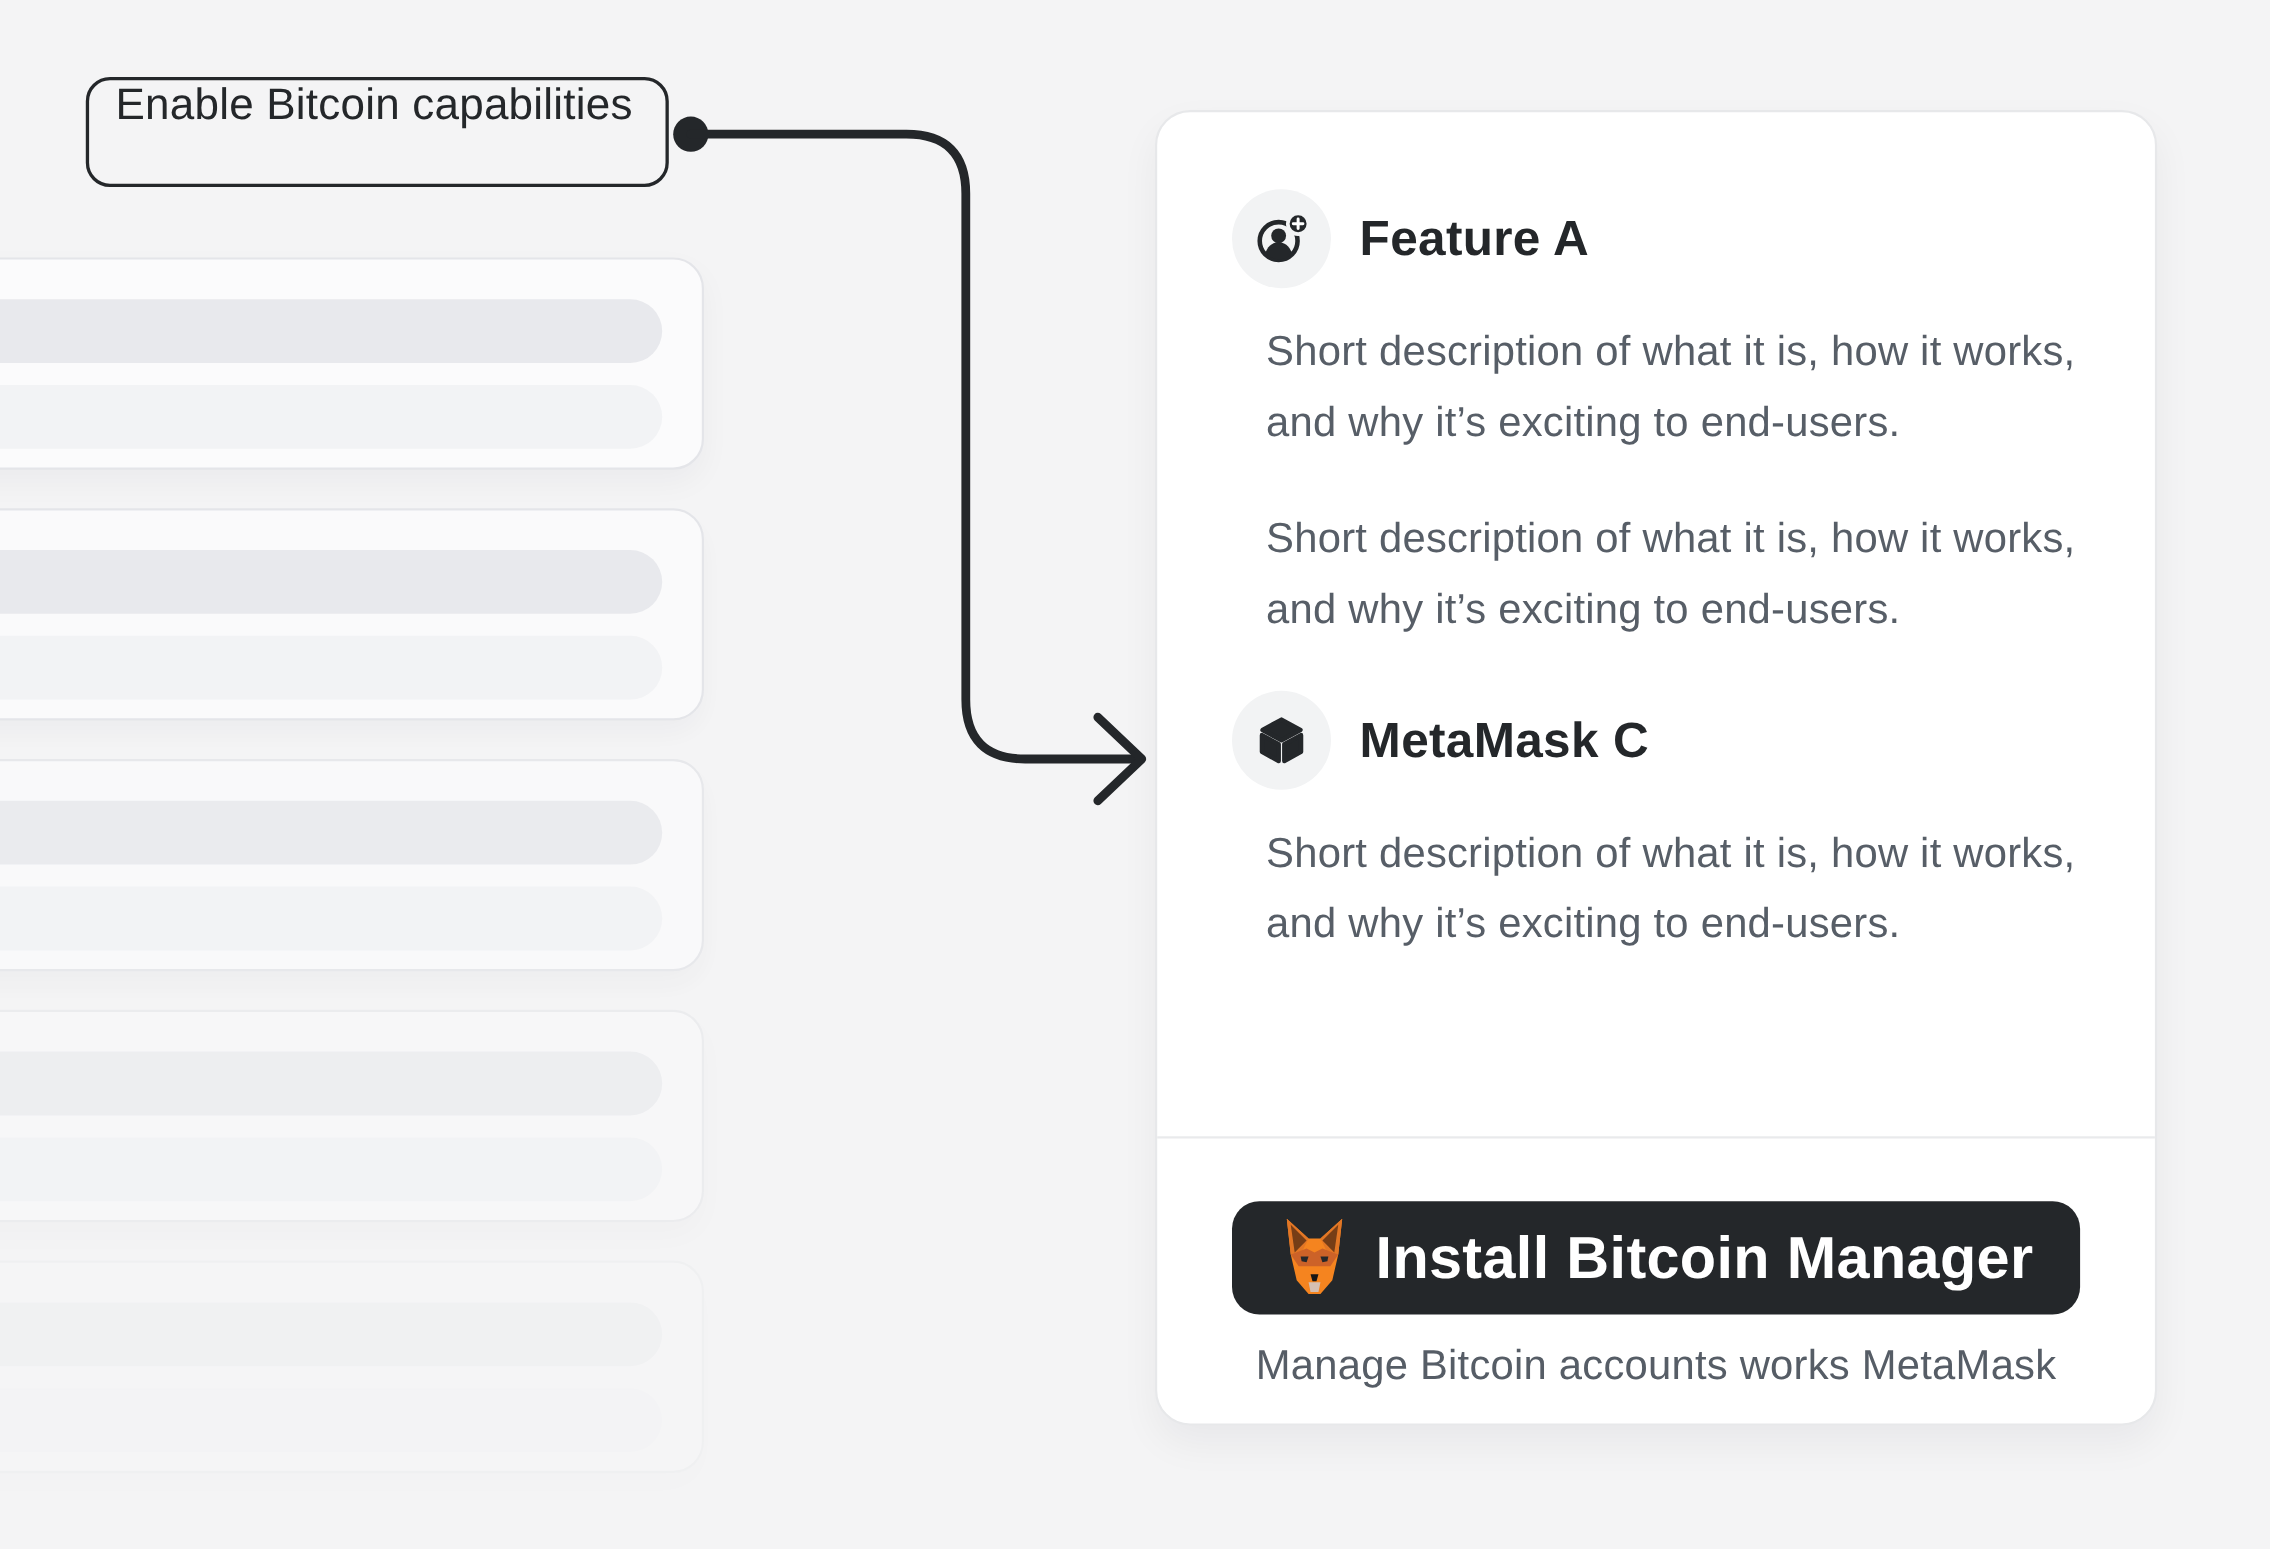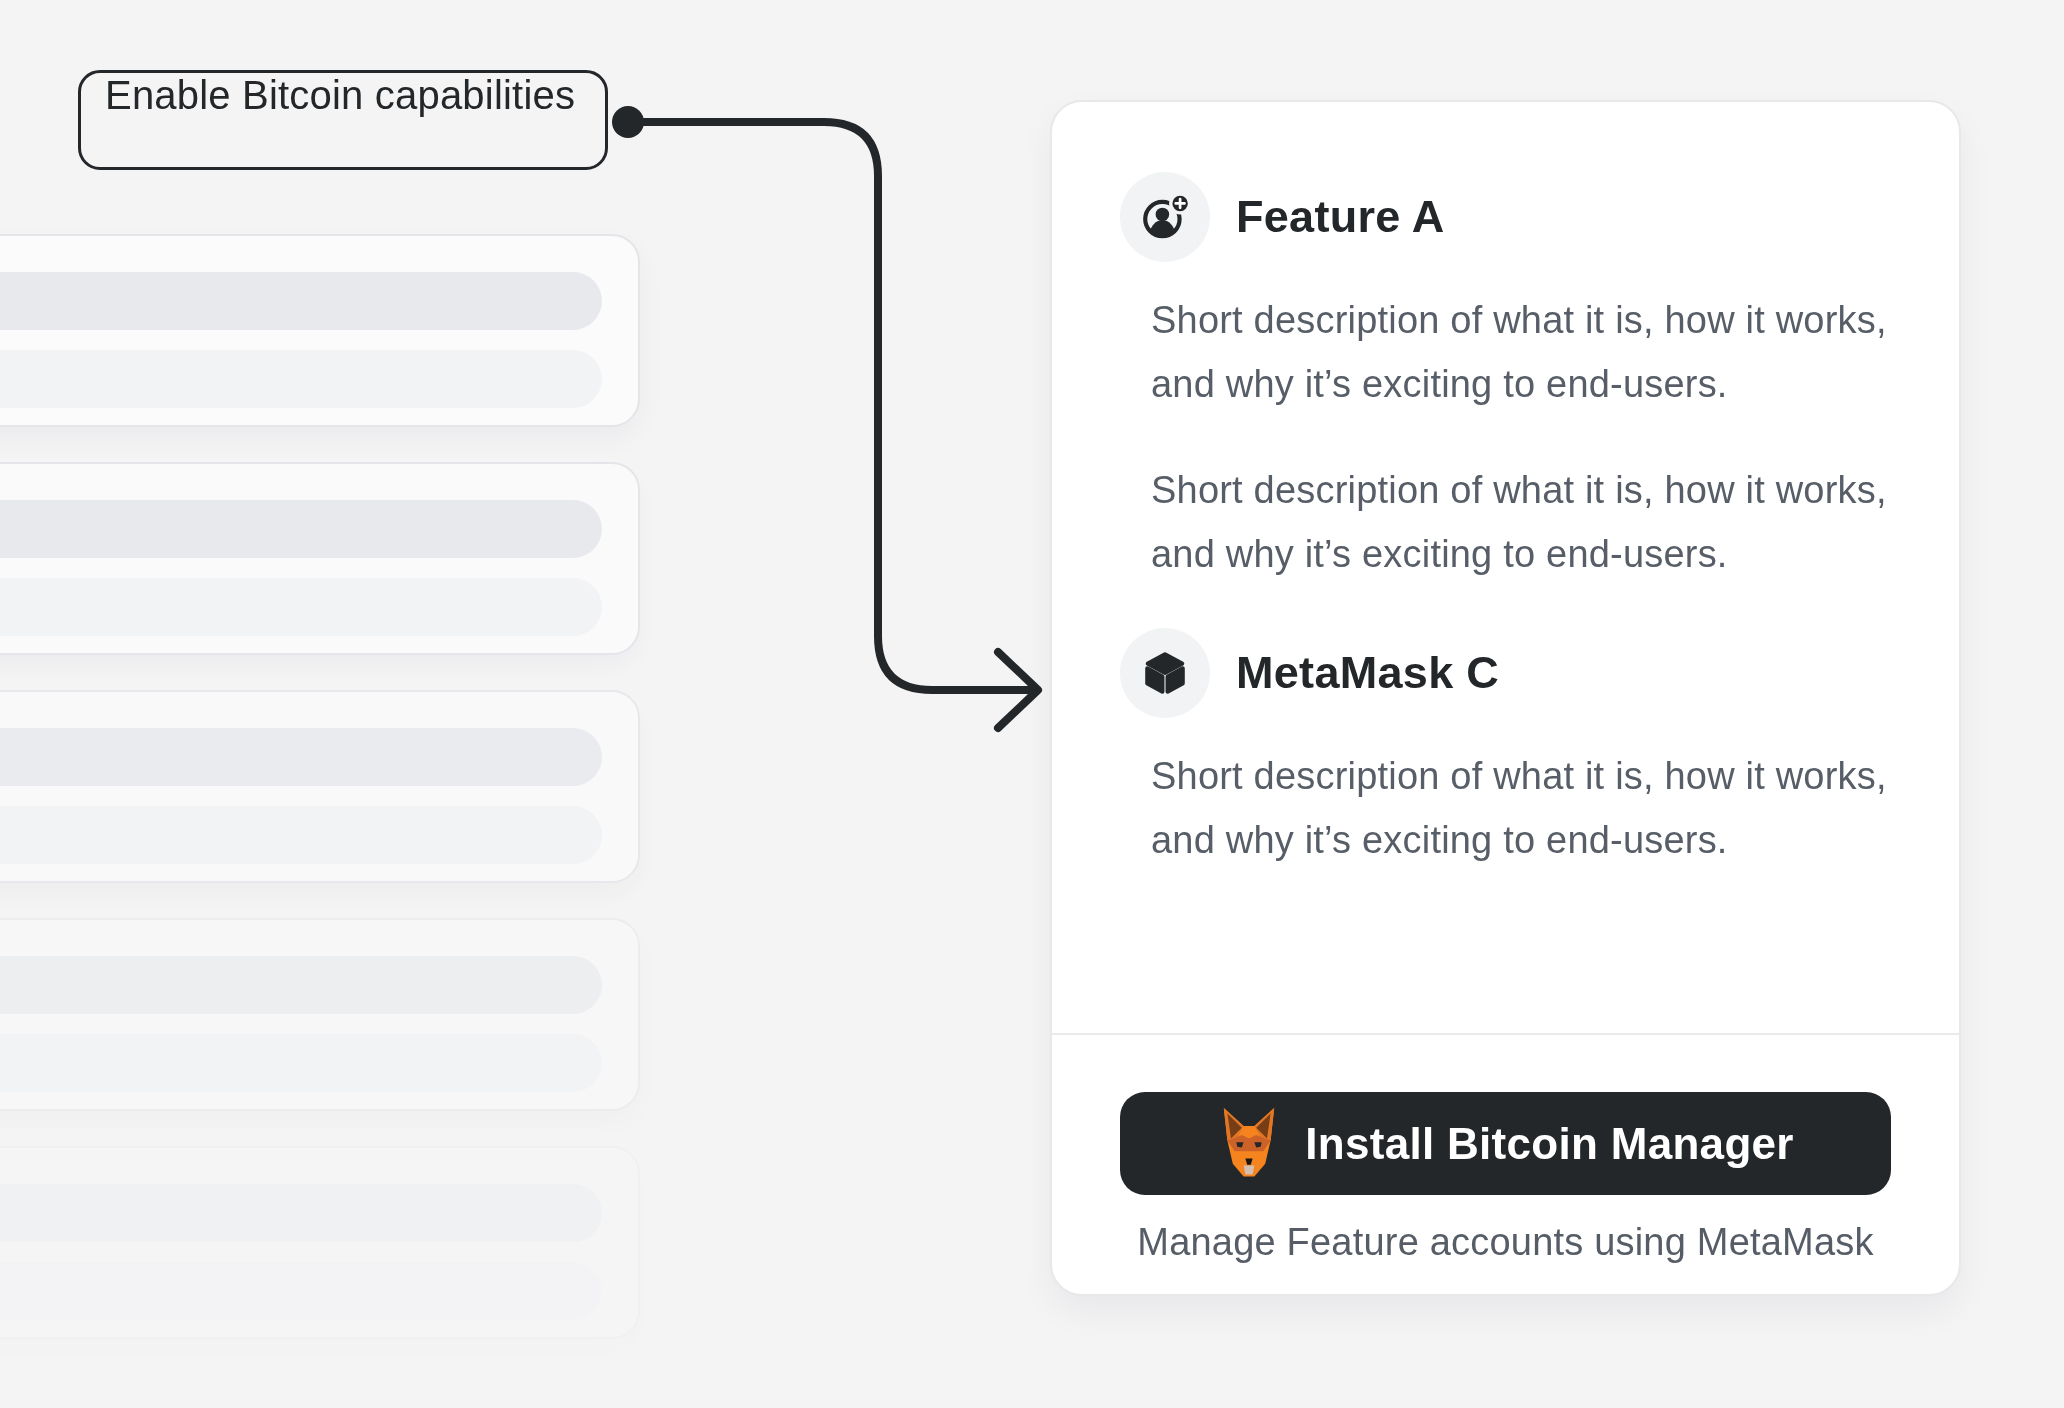--- a/index.html
+++ b/index.html
@@ -52,21 +52,21 @@
   .feature-desc{
     margin-top:26px;font-size:38px;line-height:64px;color:#575e67;letter-spacing:.2px;margin-left:31px;
   }
   .divider{position:absolute;left:0;right:0;top:931px;height:2px;background:#e9eaec;}
   .panel-bottom{position:absolute;left:68px;right:68px;top:933px;}
   .install-btn{
     margin-top:57px;width:100%;height:103px;border:none;cursor:pointer;
     background:#24272a;border-radius:25px;
     display:flex;align-items:center;justify-content:center;gap:24px;
     color:#ffffff;font-family:"Liberation Sans",sans-serif;
-    font-size:44px;font-weight:700;letter-spacing:.3px;
+    font-size:54px;font-weight:700;letter-spacing:.3px;
   }
   .fox{width:64px;height:72px;flex:0 0 auto;}
   .caption{
     margin-top:24px;text-align:center;
     font-size:38px;line-height:46px;color:#565d66;letter-spacing:.2px;
   }
 </style>
 </head>
 <body>
 
@@ -157,17 +157,17 @@
           <polygon points="8,6 24,22 12,34" fill="#763d16"></polygon>
           <polygon points="56,6 40,22 52,34" fill="#763d16"></polygon>
           <polygon points="8,36 24,30 32,34 40,30 56,36 48,48 16,48" fill="#cc6228"></polygon>
           <polygon points="18,38 26,38 24,44 19,43" fill="#24272a"></polygon>
           <polygon points="38,38 46,38 45,43 40,44" fill="#24272a"></polygon>
           <polygon points="28,56 36,56 34,63 30,63" fill="#161616"></polygon>
           <polygon points="26,64 38,64 36,74 28,74" fill="#d5bfb2"></polygon>
         </svg>
         <span>Install Bitcoin Manager</span>
       </button>
-      <div class="caption">Manage Feature accounts using MetaMask</div>
+      <div class="caption">Manage Bitcoin accounts works MetaMask</div>
     </div>
   </div>
 
 </div>
 
 </body></html>

